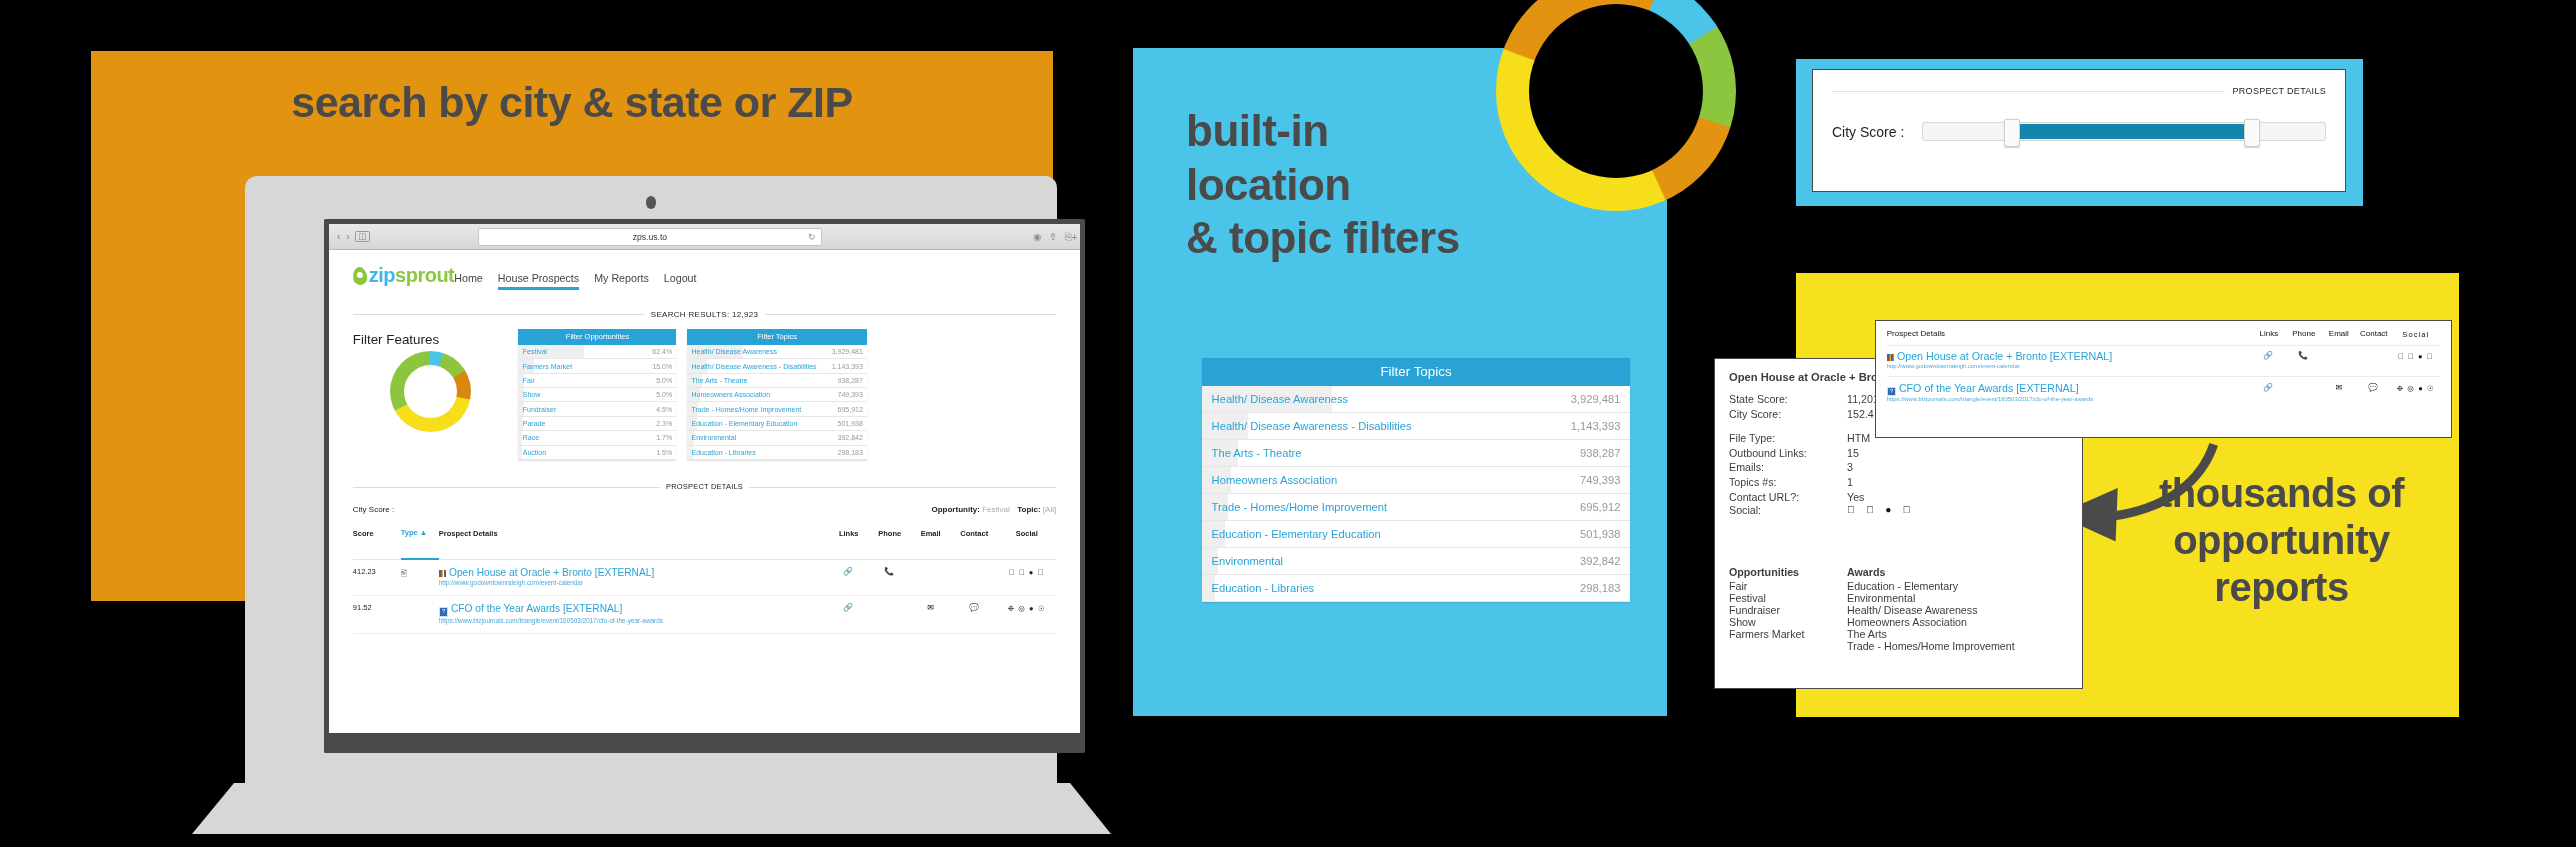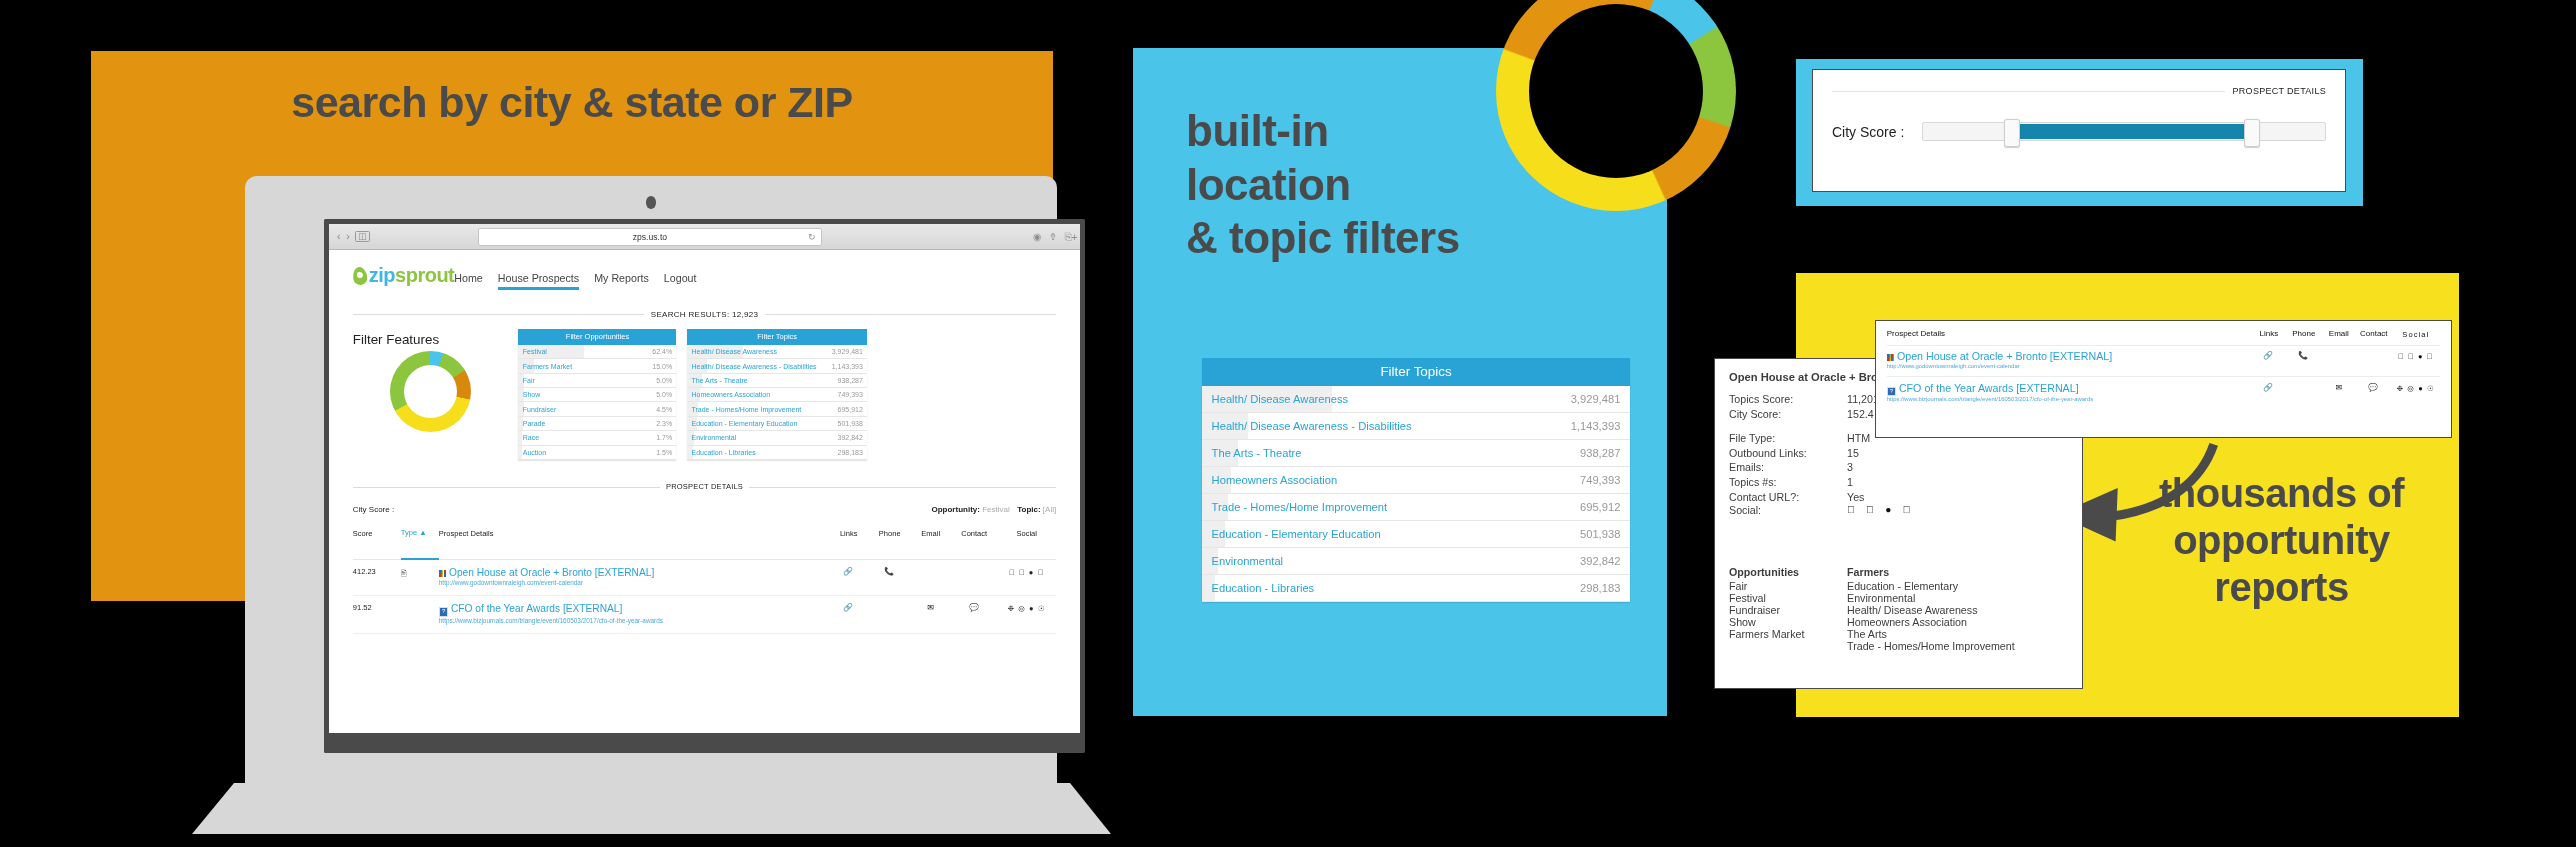--- a/index.html
+++ b/index.html
@@ -101,21 +101,21 @@
      font-size:7.5px;letter-spacing:0.2px;color:#222;}
   .pd-line .rule{flex:1;height:0.5px;background:#dcdcdc;}
 
   .cityscore-row{display:flex;justify-content:space-between;align-items:center;
      margin-top:14px;font-size:8px;color:#222;}
   .cityscore-row .right{display:flex;gap:7.5px;}
   .cityscore-row .right b{font-weight:bold;}
   .cityscore-row .muted{color:#aaa;}
 
   table.ptab{width:100%;border-collapse:collapse;margin-top:14px;font-size:7.5px;}
-  table.ptab th{font-weight:normal;color:#222;text-align:left;
+  table.ptab th{font-weight:bold;color:#222;text-align:left;
      padding:0 0 21px 0;border-bottom:0.5px solid #e6e6e6;}
   table.ptab th.sorted{color:#29A3D6;border-bottom:2.1px solid #29A3D6;}
   table.ptab td{padding:7.5px 0;border-bottom:0.5px solid #eee;vertical-align:top;color:#222;}
   .ptitle{color:#29A3D6;font-size:10.2px;line-height:1.1;}
   .purl{color:#4BA9DC;font-size:6.4px;line-height:1.35;word-break:break-all;max-width:230px;}
   .favicon{display:inline-block;width:7.5px;height:7.5px;vertical-align:-1.1px;margin-right:2.7px;}
   .fav-bronto{background:
      linear-gradient(#2d6cb5 50%,#c0392b 50%) 0 0/2.7px 100% no-repeat,
      linear-gradient(#8cc63f 50%,#e8b923 50%) 2.7px 0/2.1px 100% no-repeat,
      linear-gradient(#c0392b 50%,#2d6cb5 50%) 4.8px 0/2.7px 100% no-repeat;}
@@ -269,21 +269,21 @@
 reports</div>
 
 <svg id="arrow" viewBox="0 0 360 250">
   <path d="M352 30 C 330 95, 270 150, 160 165" stroke="#4A4A4A" stroke-width="17" fill="none"></path>
   <polygon points="172,112 58,162 168,212" fill="#4A4A4A"></polygon>
 </svg>
 
 <div id="detail-card">
   <div class="dc-title">Open House at Oracle + Bronto</div>
   <div class="dc-grid" id="dc-fields1">
-      <div>Topics Score:</div>
+      <div>State Score:</div>
    <div>11,201</div>
       <div>City Score:</div>
    <div>152.4</div>
     </div>
   <div style="height:11.8px"></div>
   <div class="dc-grid" id="dc-fields2">
       <div>File Type:</div>
    <div>HTM</div>
       <div>Outbound Links:</div>
    <div>15</div>
@@ -293,21 +293,21 @@
    <div>1</div>
       <div>Contact URL?:</div>
    <div>Yes</div>
     </div>
   <div class="dc-grid" style="margin-top:1.6px">
     <div>Social:</div>
     <div class="dc-soc"> ◎ ● ▣</div>
   </div>
   <div class="dc-cols">
     <div class="hd">Opportunities</div>
-    <div class="hd">Farmers</div>
+    <div class="hd">Awards</div>
     <div id="dc-opps">
         <div>Fair</div>
         <div>Festival</div>
         <div>Fundraiser</div>
         <div>Show</div>
         <div>Farmers Market</div>
       </div>
     <div id="dc-topics">
         <div>Education - Elementary</div>
         <div>Environmental</div>

